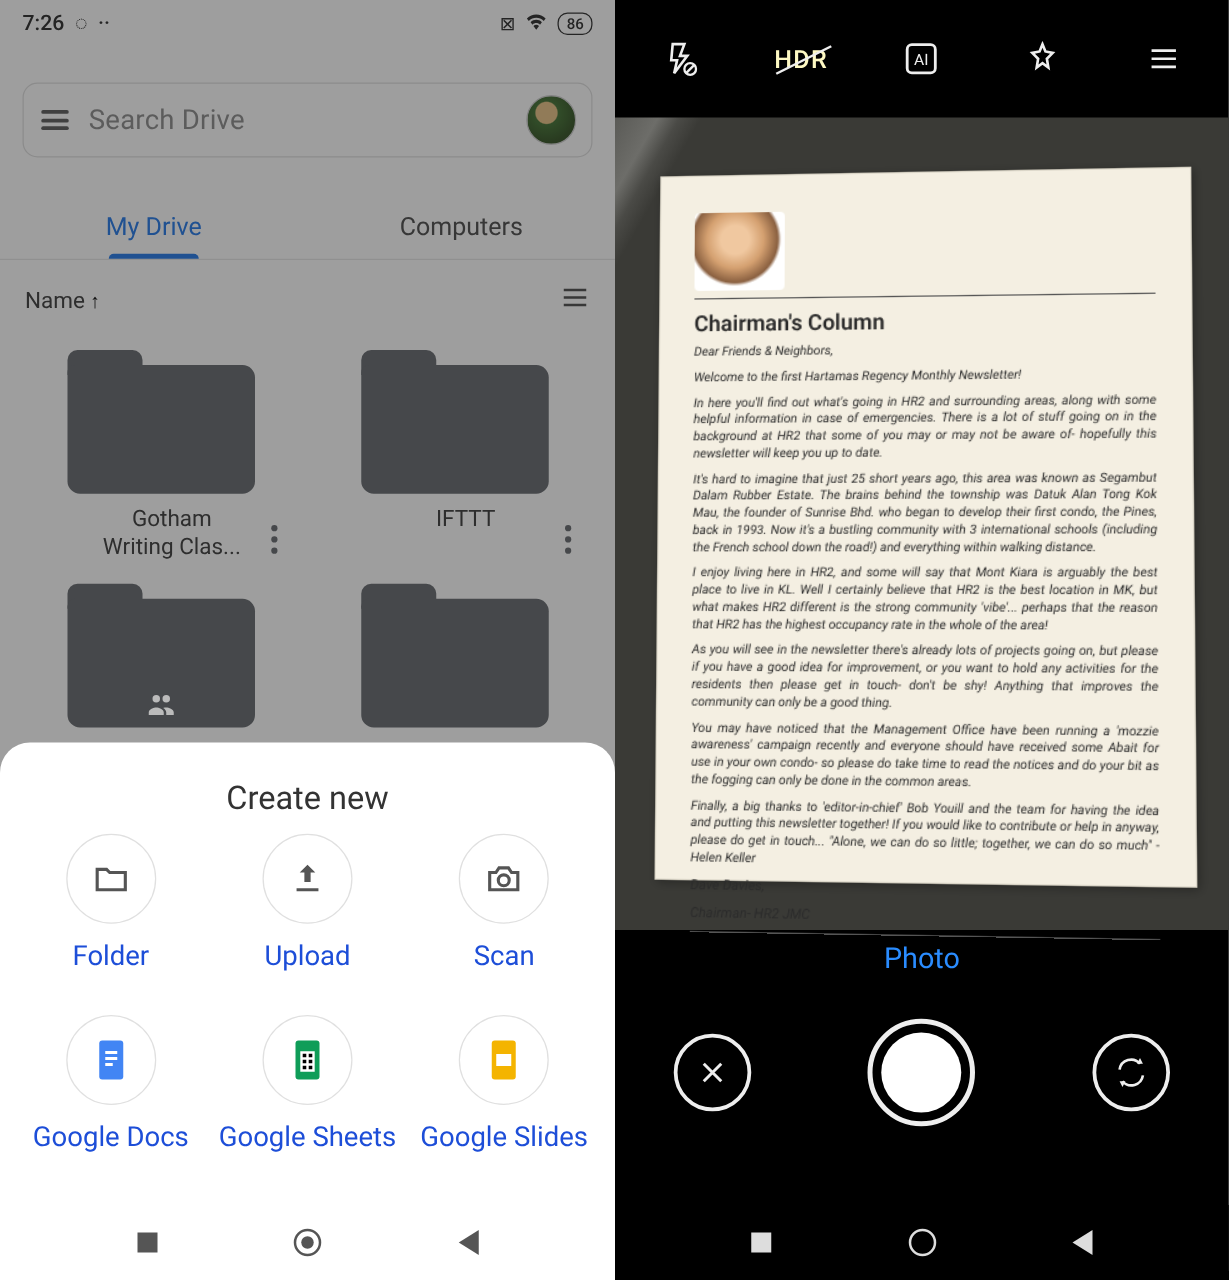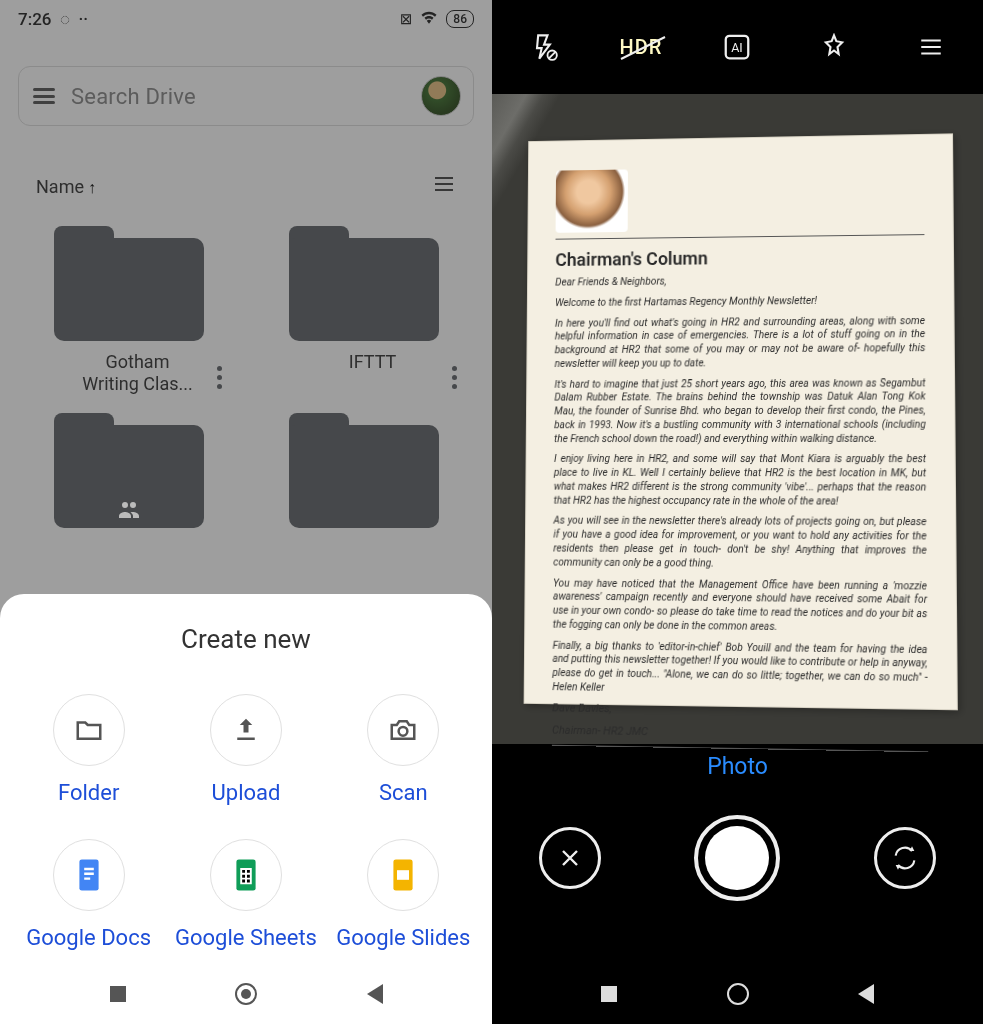--- a/index.html
+++ b/index.html
@@ -15,40 +15,40 @@
   .bat { border: 1.5px solid #222; border-radius: 8px; padding: 0 6px; font-size: 12px; line-height: 16px; }
   .searchbar { margin: 28px 18px; height: 60px; border: 1px solid #ddd; border-radius: 12px; display: flex; align-items: center; padding: 0 12px 0 14px; gap: 16px; }
   .hamburger { width: 22px; height: 16px; display: flex; flex-direction: column; justify-content: space-between; }
   .hamburger div { height: 3px; background: #555; border-radius: 2px; }
   .searchbar .placeholder { flex: 1; color: #888; font-size: 22px; letter-spacing: 0.2px; }
   .avatar { width: 40px; height: 40px; border-radius: 50%; background: radial-gradient(circle at 40% 35%, #e8c080 25%, #3a6b2a 28%, #2a4a1a 70%); border: 1px solid #ccc; }
   .tabs { display: flex; height: 54px; border-bottom: 1px solid #e6e6e6; }
   .tab { flex: 1; display: flex; align-items: center; justify-content: center; font-size: 20px; color: #444; position: relative; }
   .tab.active { color: #1a73e8; }
   .tab.active::after { content: ""; position: absolute; bottom: 0; width: 72px; height: 4px; background: #1a73e8; border-radius: 4px 4px 0 0; }
-  .sortrow { display: flex; align-items: center; justify-content: space-between; padding: 18px 36px 6px; }
+  .sortrow { display: flex; align-items: center; justify-content: space-between; padding: 18px 20px 6px; }
   .sortrow .name { font-size: 18px; color: #333; }
   .sortrow .arrow { font-size: 16px; }
   .viewicon { width: 24px; }
   .grid { display: grid; grid-template-columns: 1fr 1fr; gap: 18px 10px; padding: 20px 16px 0; }
   .cell { position: relative; display: flex; flex-direction: column; align-items: center; }
   .folder { width: 150px; height: 115px; position: relative; }
   .folder::before { content:""; position:absolute; top:0; left:0; width:60px; height:20px; background:#5f6368; border-radius:8px 8px 0 0; }
   .folder::after { content:""; position:absolute; top:12px; left:0; width:150px; height:103px; background:#5f6368; border-radius:6px 10px 10px 10px; }
   .folder.shared .share-ic { position:absolute; bottom:10px; left:50%; transform:translateX(-50%); z-index:2; width:24px; height:18px; }
   .flabel { margin-top:10px; text-align:center; font-size:18px; color:#333; line-height:22px; max-width:160px;margin-left:18px; }
   .more { position:absolute; top: 140px; right: 10px; width:24px; display:flex; flex-direction:column; gap:4px; align-items:center; }
   .more span { width:5px; height:5px; background:#5f6368; border-radius:50%; }
 
   
   .scrim { position:absolute; inset:0; background: rgba(40,40,40,0.45); }
 
   
   .sheet { position:absolute; left:0; right:0; bottom:60px; height:370px; background:#fff; border-radius:24px 24px 0 0; padding: 30px 10px 10px; }
-  .sheet h2 { text-align:center; font-size:26px; font-weight:400; color:#333; margin-bottom: 40px;}
+  .sheet h2 { text-align:center; font-size:26px; font-weight:400; color:#333; margin-bottom: 13px;}
   .optgrid { display:grid; grid-template-columns: repeat(3,1fr); row-gap:34px; }
   .opt { display:flex; flex-direction:column; align-items:center; gap:14px; }
   .opt .circle { width:72px; height:72px; border-radius:50%; border:1px solid #e0e0e0; display:flex; align-items:center; justify-content:center; }
   .opt .lbl { font-size:22px; color:#1d4ed8; }
 
   
   .navbar { position:absolute; left:0; right:0; bottom:0; height:60px; display:flex; align-items:center; justify-content:space-evenly; background:#fff; }
   .navbar .nv { width:24px; height:24px; display:flex; align-items:center; justify-content:center; }
   .nv.sq { width:16px; height:16px; background:#555; }
   .nv.circ { width:22px; height:22px; border:2px solid #555; border-radius:50%; position:relative; }
@@ -99,20 +99,24 @@
     <div class="searchbar">
       <div class="hamburger">
           <div></div>
           <div></div>
           <div></div>
         </div>
       <div class="placeholder">Search Drive</div>
       <div class="avatar"></div>
     </div>
 
+    <div class="tabs">
+      <div class="tab active">My Drive</div>
+      <div class="tab">Computers</div>
+    </div>
 
     <div class="sortrow">
       <div>
         <span class="name">Name</span>
         <span class="arrow">↑</span>
       </div>
       <div class="viewicon">
         <svg viewBox="0 0 24 24" width="24" height="24">
             <path fill="#444" d="M3 5h18v2H3zM3 11h18v2H3zM3 17h18v2H3z"></path>
           </svg>

